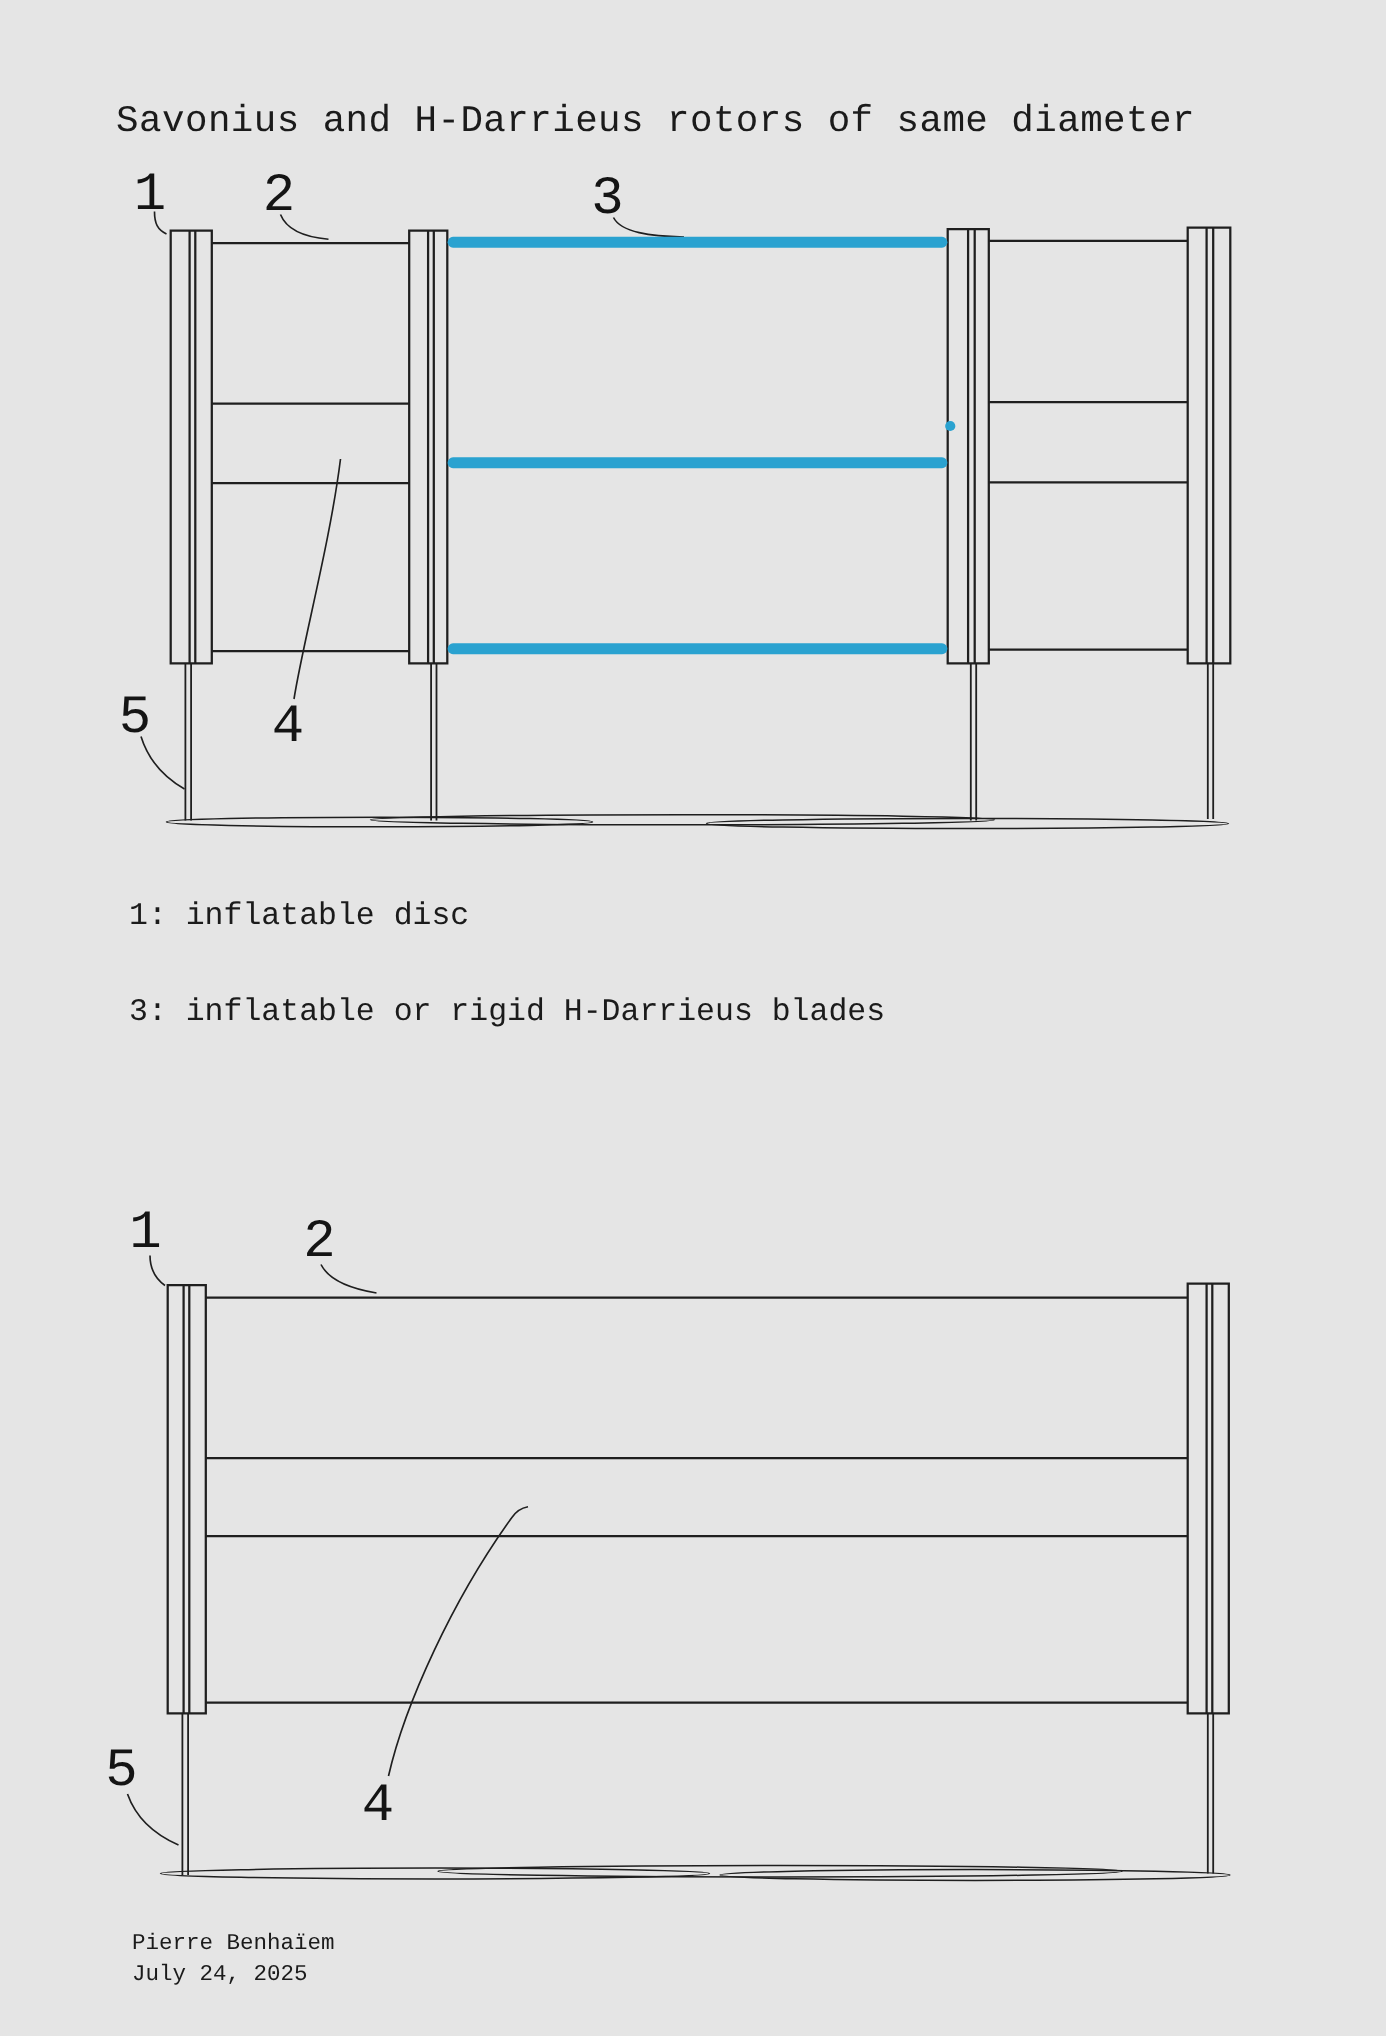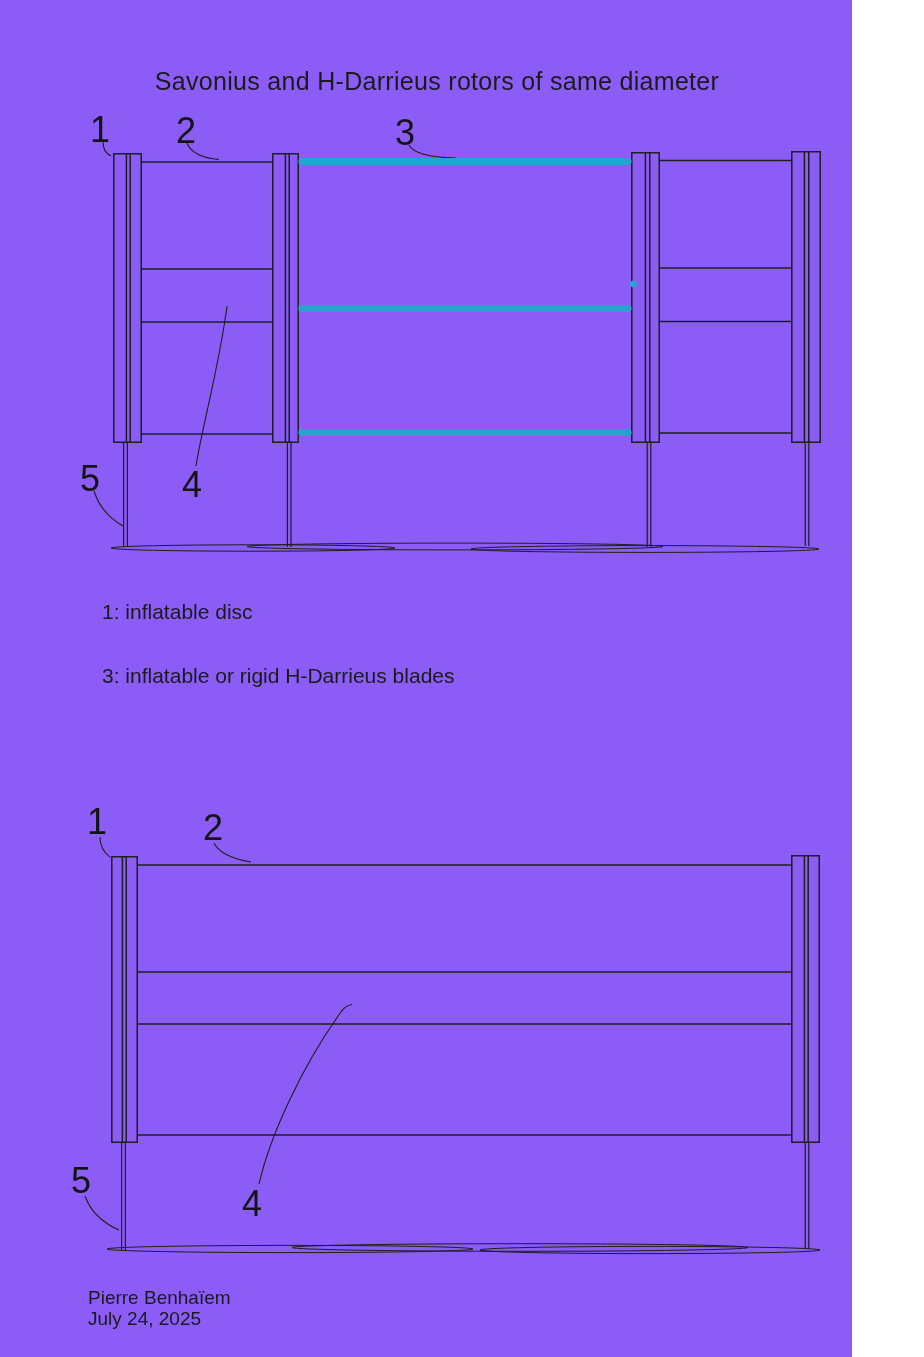--- a/index.html
+++ b/index.html
@@ -1,24 +1,24 @@
 <!DOCTYPE html>
 <html><head>
 <meta charset="utf-8">
 <style>
   html,body{margin:0;padding:0;background:#ffffff;}
-  .page{position:relative;width:852px;height:1357px;background:#8b5cf6;
-        font-family:Liberation Sans, sans-serif;color:#1c1c1c;overflow:hidden;}
+  .page{position:relative;width:924px;height:1357px;background:#e5e5e5;
+        font-family:Liberation Mono, monospace;color:#1c1c1c;overflow:hidden;}
   .title{position:absolute;transform:translate(-50%,-50%);font-size:25px;
          letter-spacing:.3px;white-space:nowrap;color:#1b1b1b;}
   .callout{position:absolute;transform:translate(-50%,-50%);font-size:36px;
            color:#141414;line-height:1;}
-  .legend-line{position:absolute;left:102px;font-size:21px;color:#1b1b1b;white-space:nowrap;}
+  .legend-line{position:absolute;left:86px;font-size:21px;color:#1b1b1b;white-space:nowrap;}
   .legend-line.big{font-size:23.5px;}
-  .footer-line{position:absolute;left:88px;font-size:19px;color:#1b1b1b;white-space:nowrap;}
+  .footer-line{position:absolute;left:88px;font-size:15px;color:#1b1b1b;white-space:nowrap;}
   svg.art{position:absolute;left:0;top:0;}
 </style>
 </head>
 <body>
 
 <div class="page">
 
   <div class="title" style="left:437px;top:81px">Savonius and H-Darrieus rotors of same diameter</div>
 
   <div class="callout" style="left:100px;top:130px">1</div>

